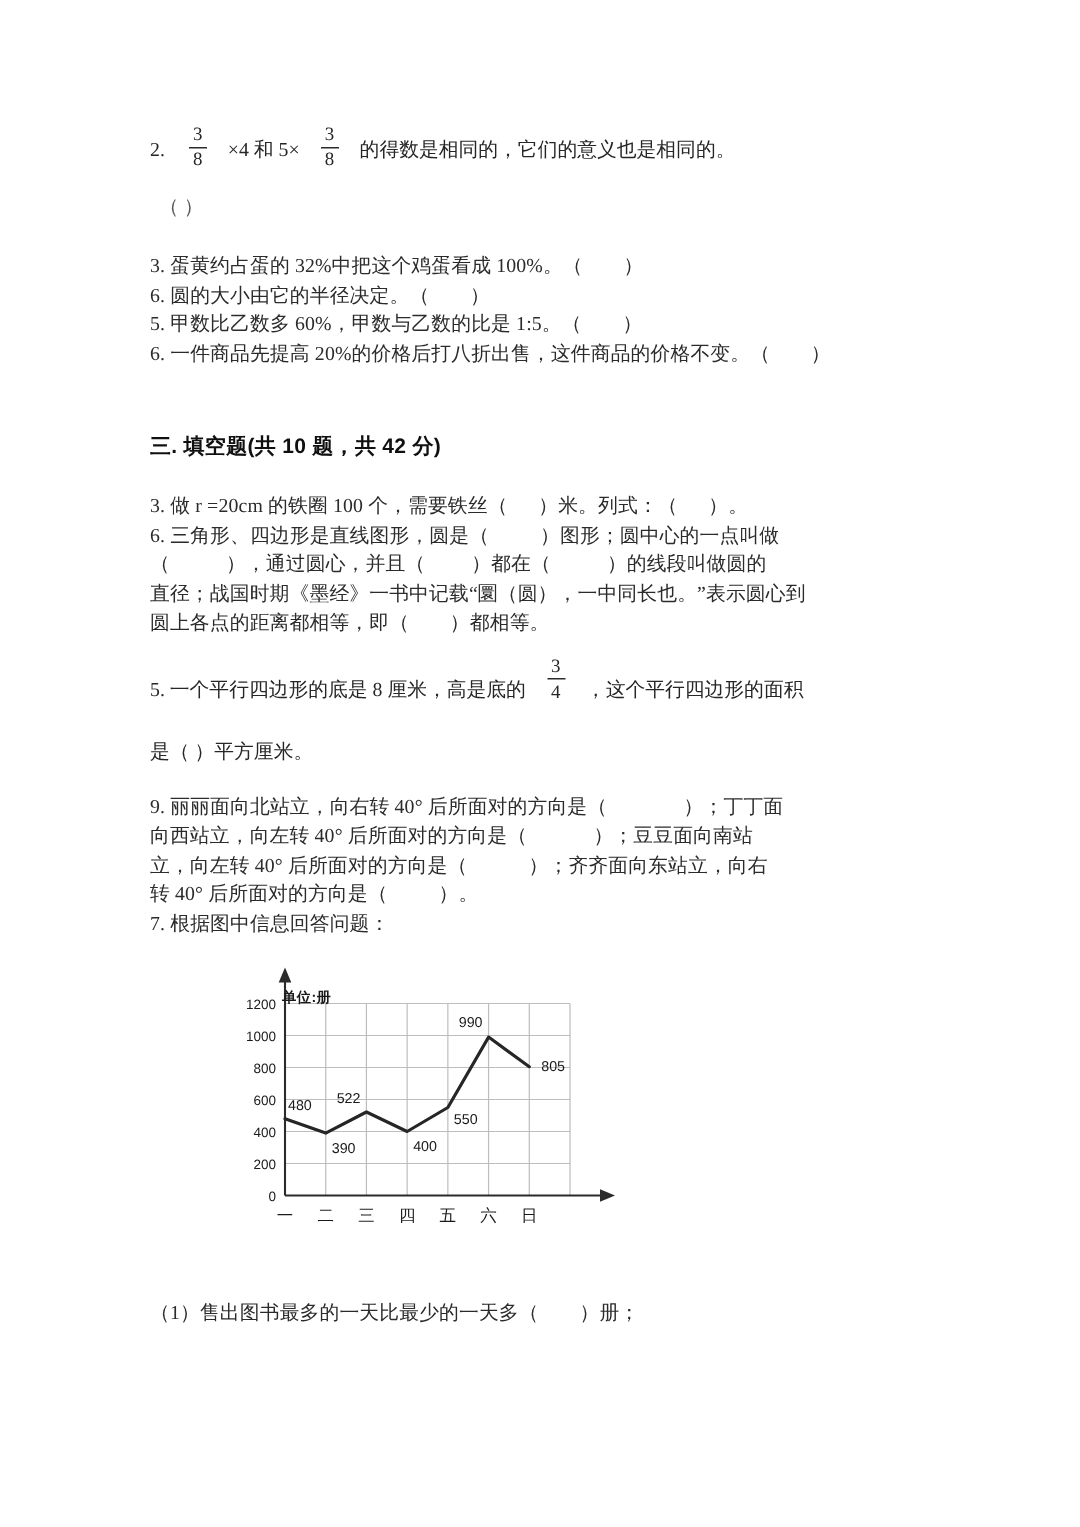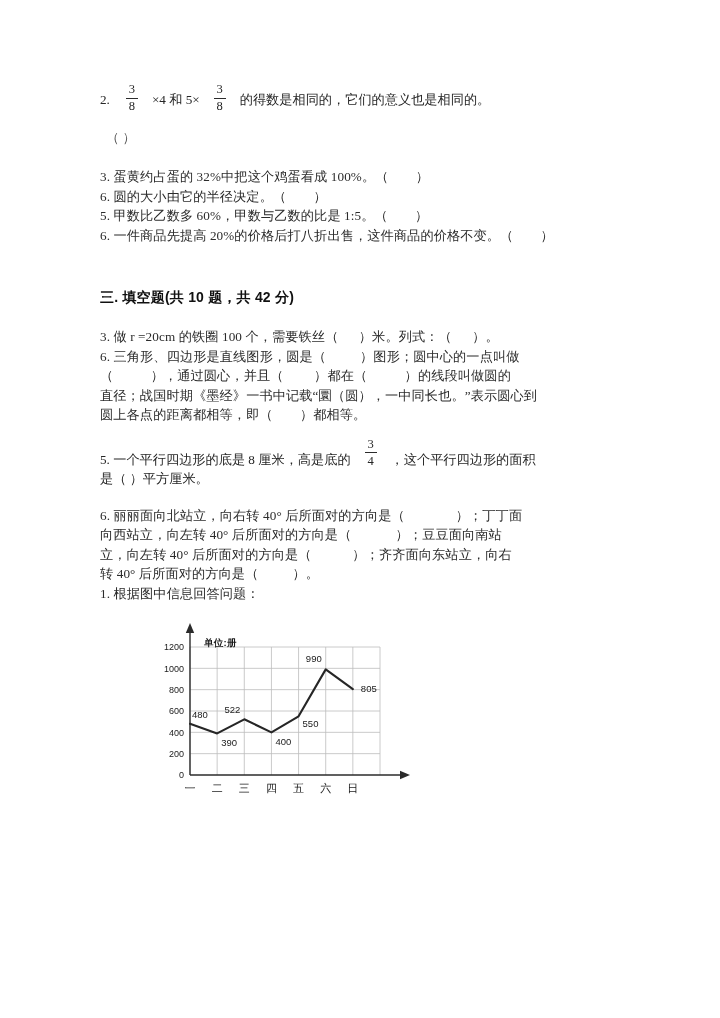--- a/index.html
+++ b/index.html
@@ -91,35 +91,36 @@
   .item5-l1 {
     display: flex;
     align-items: flex-end;
     font-size: 13.2px;
     line-height: 19px;
     white-space: nowrap;
   }
   .item5-l2 {
     font-size: 13.2px;
     line-height: 19px;
+    margin-top: 22px;
   }
 
   
   .chart-wrap {
     position: relative;
     width: 300px;
     height: 200px;
     margin-left: 32px;
     margin-top: 14px;
     font-family: "Liberation Sans", "DejaVu Sans", sans-serif;
   }
   .chart-svg { display: block; }
   .unit-label {
     position: absolute;
-    left: 72px;
+    left: 56px;
     top: 20px;
     font-size: 9.5px;
     font-weight: bold;
     color: #1a1a1a;
     letter-spacing: 0.3px;
   }
 </style>
 </head>
 <body>
 
@@ -170,26 +171,26 @@
         <span class="top">3</span>
         <span class="bar"></span>
         <span class="bot">4</span>
       </span>
       <span>，这个平行四边形的面积</span>
     </div>
     <div class="item5-l2">是（     ）平方厘米。</div>
 
     <div style="height:18px"></div>
 
-    <div class="q-line">6. 丽丽面向北站立，向右转 40° 后所面对的方向是（               ）；丁丁面
+    <div class="q-line">9. 丽丽面向北站立，向右转 40° 后所面对的方向是（               ）；丁丁面
 向西站立，向左转 40° 后所面对的方向是（             ）；豆豆面向南站
 立，向左转 40° 后所面对的方向是（            ）；齐齐面向东站立，向右
 转 40° 后所面对的方向是（          ）。</div>
 
-    <div class="q-line">1. 根据图中信息回答问题：</div>
+    <div class="q-line">7. 根据图中信息回答问题：</div>
 
     <div class="chart-wrap">
       <div class="unit-label">单位:册</div>
       <svg class="chart-svg" id="chart-svg" width="300" height="200" viewBox="0 0 300 200">
           <line x1="58" y1="136.66666666666666" x2="248" y2="136.66666666666666" stroke="#bdbdbd" stroke-width="0.8"></line>
           <line x1="58" y1="115.33333333333334" x2="248" y2="115.33333333333334" stroke="#bdbdbd" stroke-width="0.8"></line>
           <line x1="58" y1="94" x2="248" y2="94" stroke="#bdbdbd" stroke-width="0.8"></line>
           <line x1="58" y1="72.66666666666667" x2="248" y2="72.66666666666667" stroke="#bdbdbd" stroke-width="0.8"></line>
           <line x1="58" y1="51.33333333333333" x2="248" y2="51.33333333333333" stroke="#bdbdbd" stroke-width="0.8"></line>
           <line x1="58" y1="30" x2="248" y2="30" stroke="#bdbdbd" stroke-width="0.8"></line>
@@ -225,15 +226,16 @@
           <text x="112.28571428571428" y="175" text-anchor="middle" font-size="11" font-family="&quot;Liberation Sans&quot;, &quot;DejaVu Sans&quot;, sans-serif" fill="#1a1a1a">三</text>
           <text x="139.42857142857144" y="175" text-anchor="middle" font-size="11" font-family="&quot;Liberation Sans&quot;, &quot;DejaVu Sans&quot;, sans-serif" fill="#1a1a1a">四</text>
           <text x="166.57142857142856" y="175" text-anchor="middle" font-size="11" font-family="&quot;Liberation Sans&quot;, &quot;DejaVu Sans&quot;, sans-serif" fill="#1a1a1a">五</text>
           <text x="193.71428571428572" y="175" text-anchor="middle" font-size="11" font-family="&quot;Liberation Sans&quot;, &quot;DejaVu Sans&quot;, sans-serif" fill="#1a1a1a">六</text>
           <text x="220.85714285714286" y="175" text-anchor="middle" font-size="11" font-family="&quot;Liberation Sans&quot;, &quot;DejaVu Sans&quot;, sans-serif" fill="#1a1a1a">日</text>
         </svg>
     </div>
 
     <div style="height:26px"></div>
 
+    <div class="q-line">（1）售出图书最多的一天比最少的一天多（        ）册；</div>
 
   </div>
 </div>
 
 </body></html>

